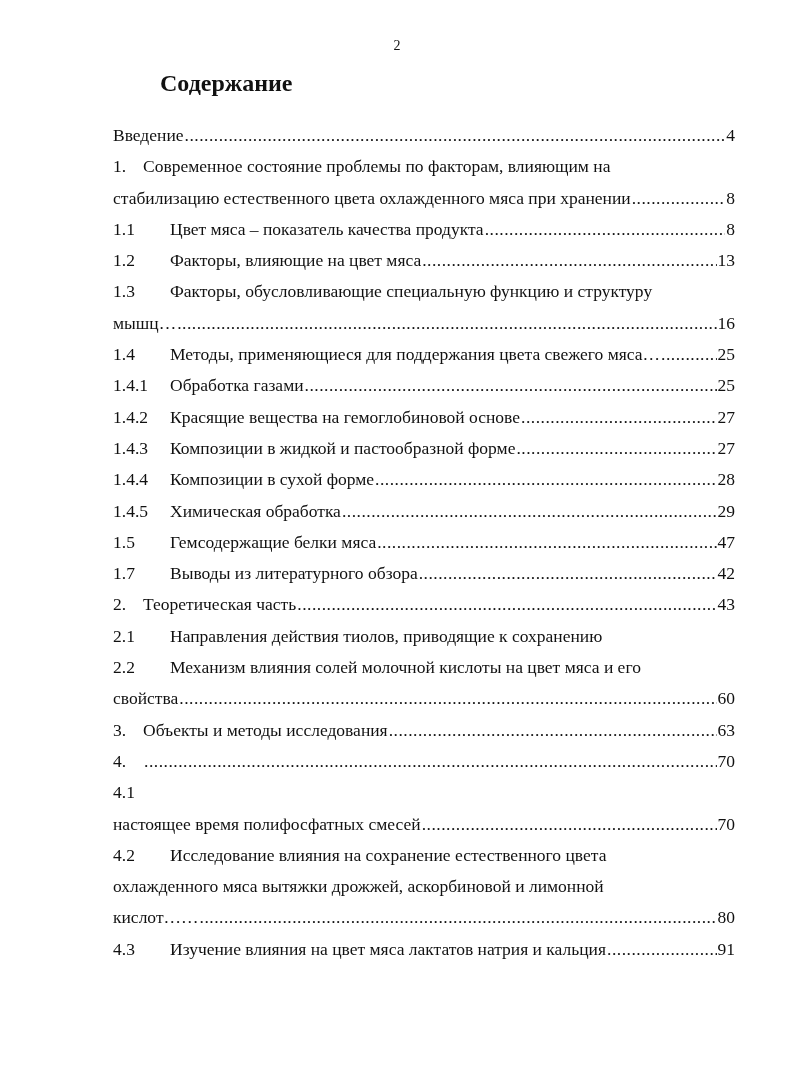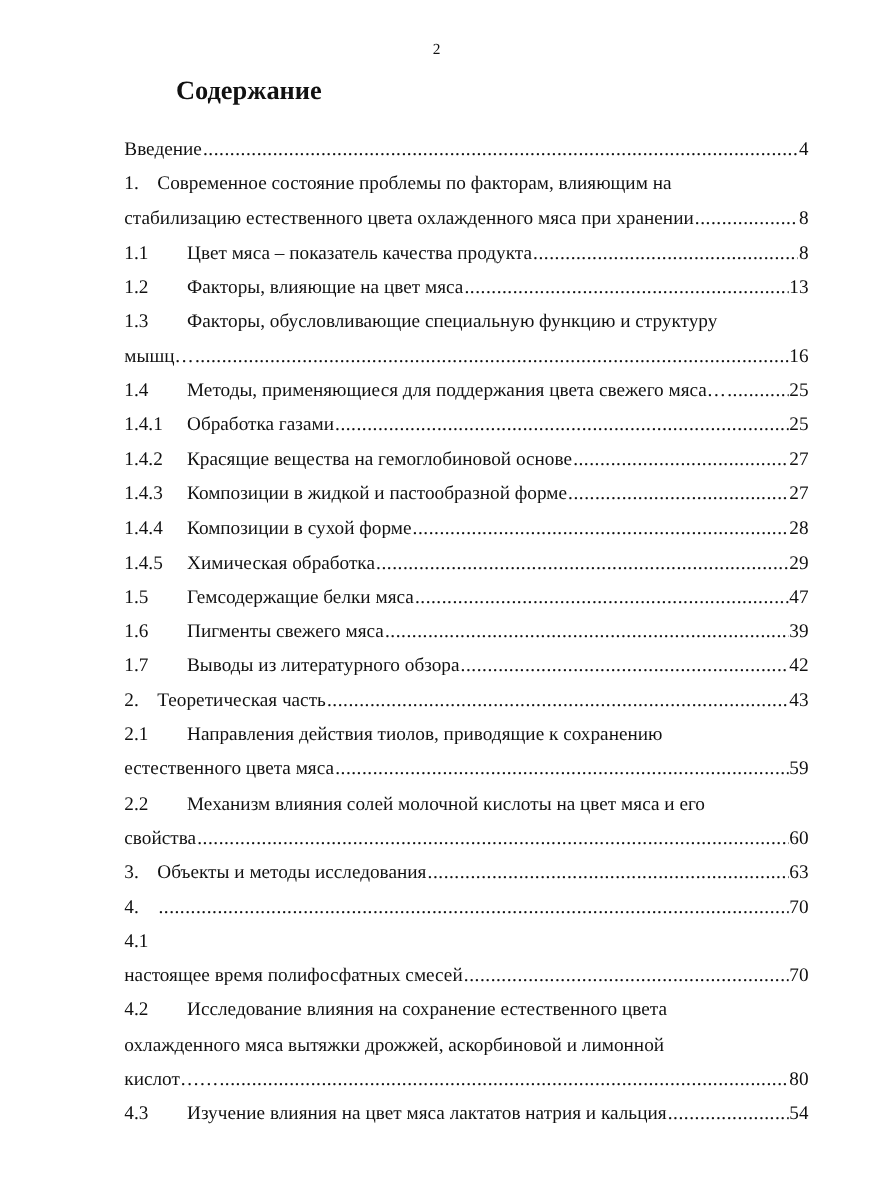--- a/index.html
+++ b/index.html
@@ -122,52 +122,39 @@
     <div>
       <div class="line">
         <span class="num l2">1.5</span>
         <span class="text">Гемсодержащие белки мяса</span>
         <span class="dots"></span>
         <span class="page">47</span>
       </div>
     </div>
     <div>
       <div class="line">
-        <span class="num l2">1.6</span>
-        <span class="text">Пигменты свежего мяса </span>
-        <span class="dots"></span>
-        <span class="page">39</span>
-      </div>
-    </div>
-    <div>
-      <div class="line">
         <span class="num l2">1.7</span>
         <span class="text">Выводы из литературного обзора </span>
         <span class="dots"></span>
         <span class="page">42</span>
       </div>
     </div>
     <div>
       <div class="line">
         <span class="num l1">2.</span>
         <span class="text">Теоретическая часть</span>
         <span class="dots"></span>
         <span class="page">43</span>
       </div>
     </div>
     <div>
       <div class="line">
         <span class="num l2">2.1</span>
         <span class="text">Направления действия тиолов, приводящие к сохранению</span>
       </div>
-      <div class="line">
-        <span class="text">естественного цвета мяса</span>
-        <span class="dots"></span>
-        <span class="page">59</span>
-      </div>
     </div>
     <div>
       <div class="line">
         <span class="num l2">2.2</span>
         <span class="text">Механизм влияния солей молочной кислоты на цвет мяса и его</span>
       </div>
       <div class="line">
         <span class="text">свойства </span>
         <span class="dots"></span>
         <span class="page">60</span>
@@ -210,16 +197,16 @@
         <span class="text">кислот…… </span>
         <span class="dots"></span>
         <span class="page">80</span>
       </div>
     </div>
     <div>
       <div class="line">
         <span class="num l2">4.3</span>
         <span class="text">Изучение влияния на цвет мяса лактатов натрия и кальция</span>
         <span class="dots"></span>
-        <span class="page">54</span>
+        <span class="page">91</span>
       </div>
     </div>
   </div>
 
 </body></html>

